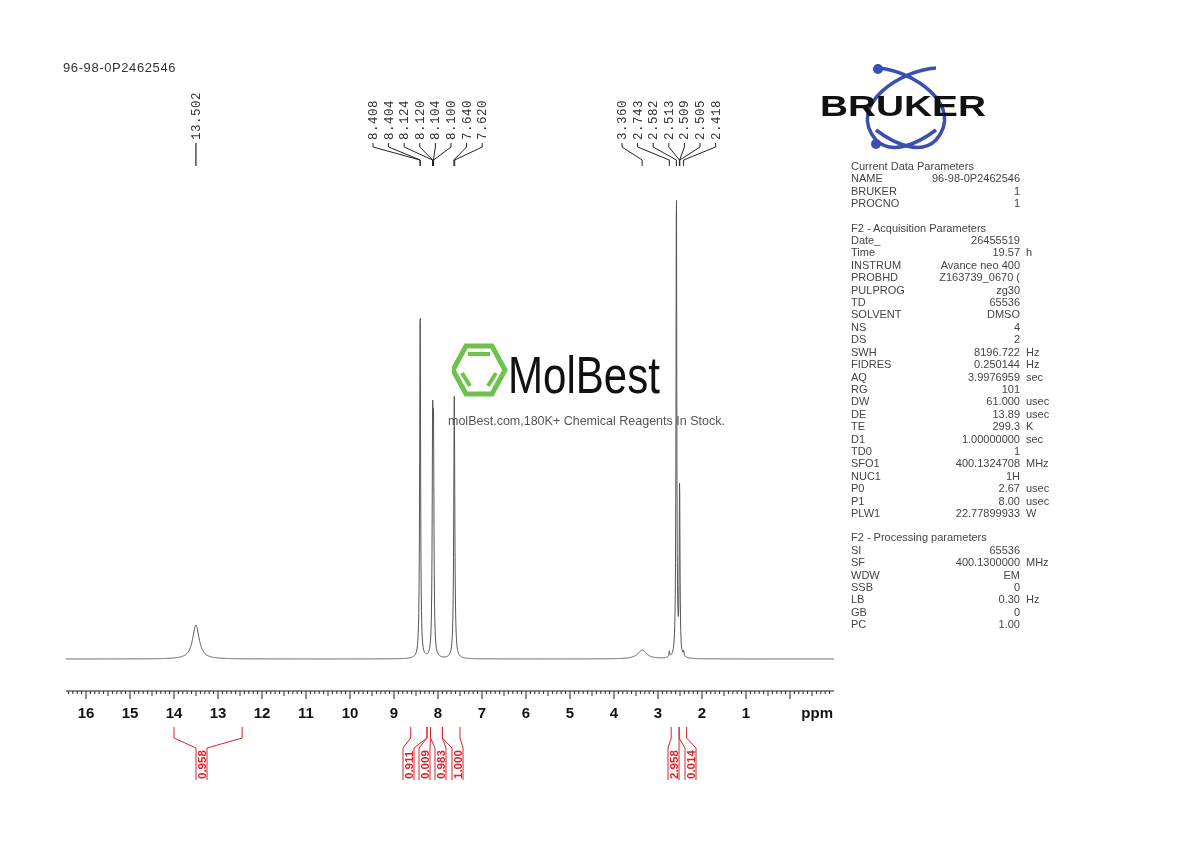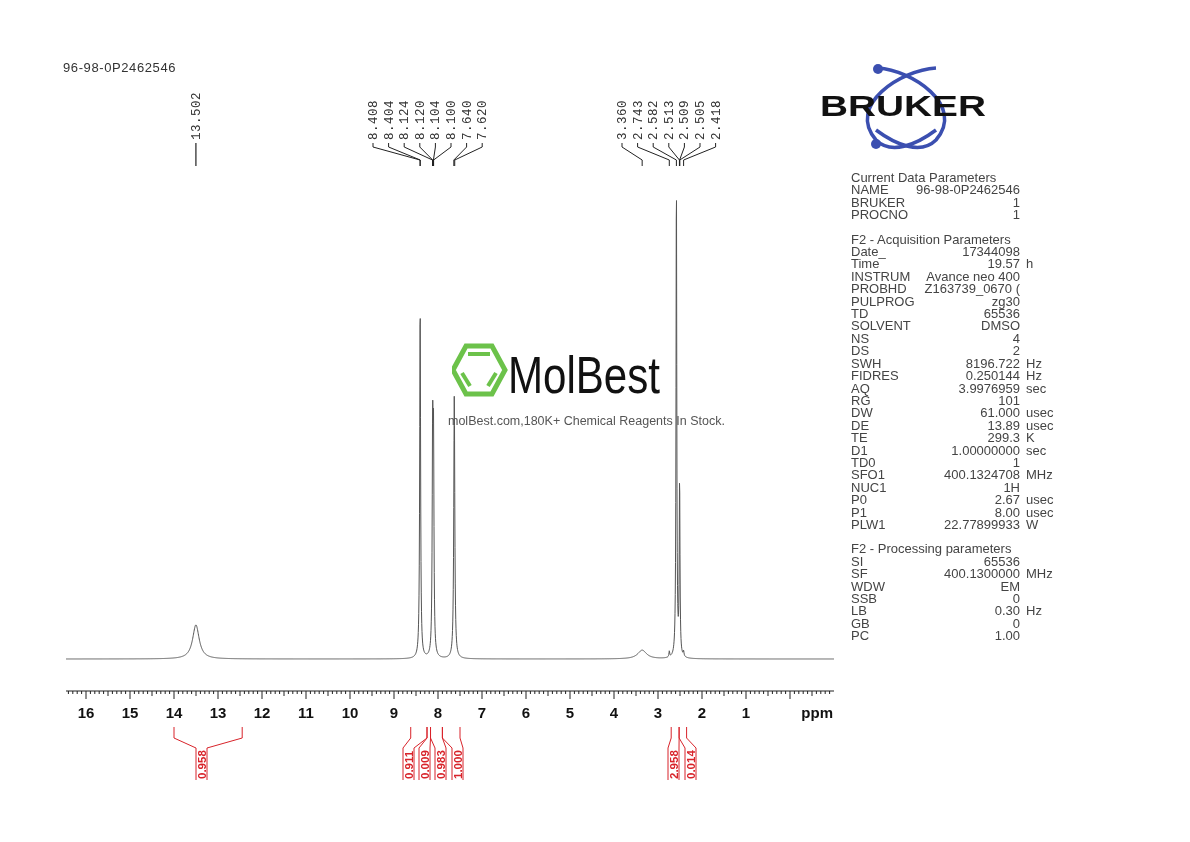--- a/index.html
+++ b/index.html
@@ -3,21 +3,21 @@
 <meta charset="utf-8">
 <style>
   html, body { margin: 0; padding: 0; background: #ffffff; }
   body { width: 1190px; height: 842px; position: relative; overflow: hidden; font-family: "Liberation Sans", sans-serif; }
   .mono { font-family: Liberation Sans, sans-serif; }
   #sample-title { position: absolute; left: 63px; top: 60px; font-size: 13px; color: #333; letter-spacing: 0.6px; }
   #spectrum-svg { position: absolute; left: 0; top: 0; }
   .peak-label { font-family: "Liberation Mono", monospace; font-size: 12.5px; fill: #333; letter-spacing: 0.5px; }
   .axis-label { font-family: "Liberation Sans", sans-serif; font-weight: bold; font-size: 15px; fill: #111; }
   .integral-label { font-family: "Liberation Sans", sans-serif; font-weight: bold; font-size: 11.5px; fill: #d8232a; }
-  #param-panel { position: absolute; left: 851px; top: 172px; font-size: 13px; line-height: 12.4px; color: #444; }
+  #param-panel { position: absolute; left: 851px; top: 160px; font-size: 11px; line-height: 12.4px; color: #444; }
   .param-section { margin-bottom: 12px; }
   .param-header { white-space: pre; }
   .param-row { display: flex; white-space: pre; align-items: flex-end; }
   .param-key { width: 62px; }
   .param-val { width: 107px; text-align: right; }
   .param-unit { padding-left: 6px; }
   #bruker-logo { position: absolute; left: 816px; top: 60px; width: 175px; height: 95px; }
   #molbest-logo { position: absolute; left: 452px; top: 343px; }
   #molbest-tagline { position: absolute; left: 448px; top: 414px; font-size: 12.5px; color: #555; white-space: nowrap; }
 </style>
@@ -327,21 +327,21 @@
     <div class="param-header">Current Data Parameters</div>
     <div id="rows-current">
         <div class="param-row"><span class="param-key">NAME</span><span class="param-val">96-98-0P2462546</span><span class="param-unit"></span></div>
         <div class="param-row"><span class="param-key">BRUKER</span><span class="param-val">1</span><span class="param-unit"></span></div>
         <div class="param-row"><span class="param-key">PROCNO</span><span class="param-val">1</span><span class="param-unit"></span></div>
       </div>
   </div>
   <div class="param-section">
     <div class="param-header">F2 - Acquisition Parameters</div>
     <div id="rows-acquisition">
-        <div class="param-row"><span class="param-key">Date_</span><span class="param-val">17344098</span><span class="param-unit"></span></div>
+        <div class="param-row"><span class="param-key">Date_</span><span class="param-val">26455519</span><span class="param-unit"></span></div>
         <div class="param-row"><span class="param-key">Time</span><span class="param-val">19.57</span><span class="param-unit">h</span></div>
         <div class="param-row"><span class="param-key">INSTRUM</span><span class="param-val">Avance neo 400</span><span class="param-unit"></span></div>
         <div class="param-row"><span class="param-key">PROBHD</span><span class="param-val">Z163739_0670 (</span><span class="param-unit"></span></div>
         <div class="param-row"><span class="param-key">PULPROG</span><span class="param-val">zg30</span><span class="param-unit"></span></div>
         <div class="param-row"><span class="param-key">TD</span><span class="param-val">65536</span><span class="param-unit"></span></div>
         <div class="param-row"><span class="param-key">SOLVENT</span><span class="param-val">DMSO</span><span class="param-unit"></span></div>
         <div class="param-row"><span class="param-key">NS</span><span class="param-val">4</span><span class="param-unit"></span></div>
         <div class="param-row"><span class="param-key">DS</span><span class="param-val">2</span><span class="param-unit"></span></div>
         <div class="param-row"><span class="param-key">SWH</span><span class="param-val">8196.722</span><span class="param-unit">Hz</span></div>
         <div class="param-row"><span class="param-key">FIDRES</span><span class="param-val">0.250144</span><span class="param-unit">Hz</span></div>

